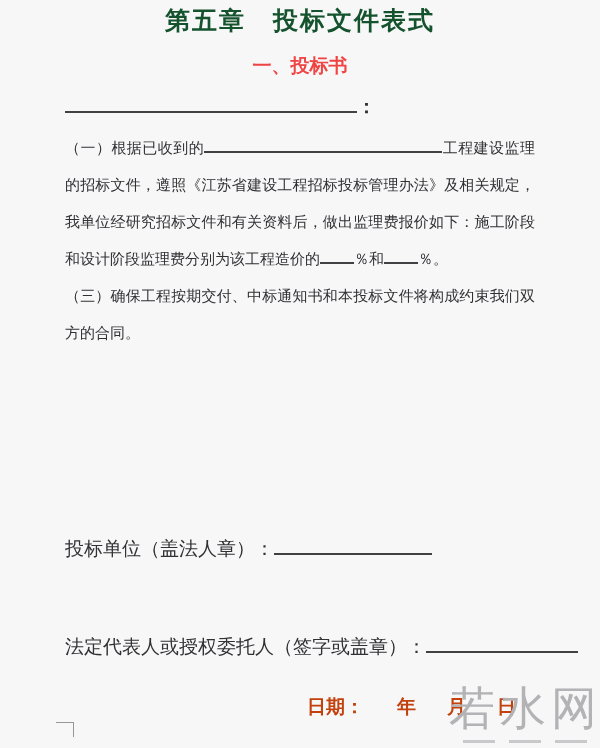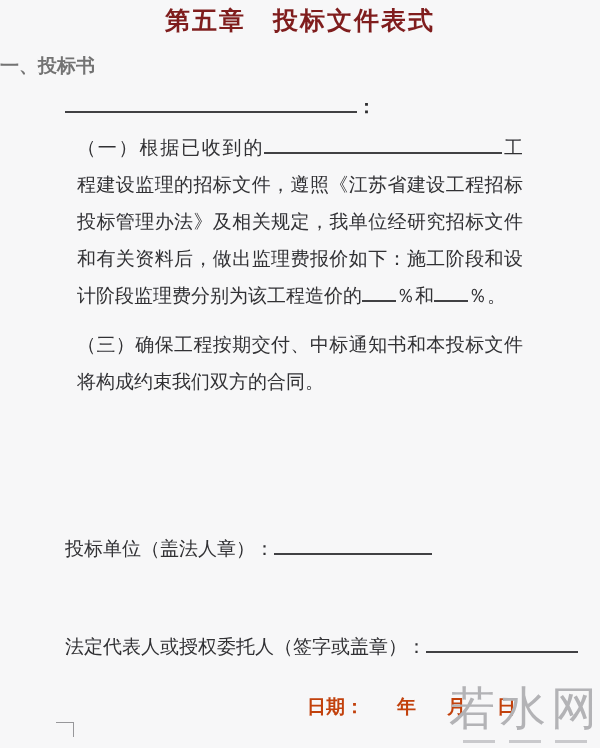--- a/index.html
+++ b/index.html
@@ -13,40 +13,41 @@
     color: #2e2e30;
     font-family: "Liberation Sans", "DejaVu Sans", sans-serif;
   }
   .doc-title {
     margin-top: 4px;
     text-align: center;
     font-family: "Liberation Serif", "DejaVu Serif", serif;
     font-size: 25px;
     font-weight: bold;
     letter-spacing: 2px;
-    color: #7f1d1d;
+    color: #14532d;
   }
   .doc-subtitle {
     margin-top: 16px;
+    text-align: center;
     font-size: 19px;
     font-weight: bold;
-    color: #737373;
+    color: #ef4444;
   }
   .content {
     padding: 0 65px;
   }
   .salutation {
     margin-top: 13px;
     font-size: 19px;
     line-height: 30px;
     font-weight: bold;
   }
   .para {
-    margin: 12px;
-    font-size: 19px;
+    margin: 0;
+    font-size: 15px;
     line-height: 37px;
     text-align: justify;
     color: #313134;
   }
   .para-first { margin-top: 7px; }
   .bl {
     display: inline-block;
     height: 0.92em;
     border-bottom: 2px solid #414144;
     vertical-align: baseline;

